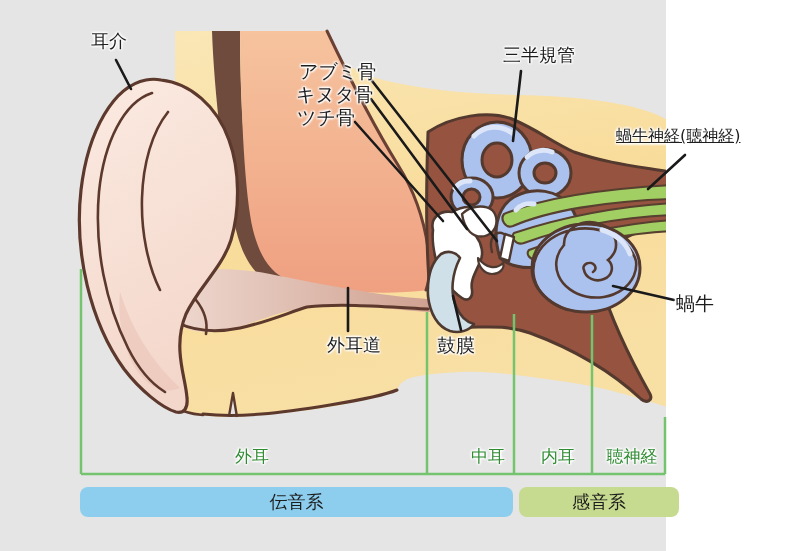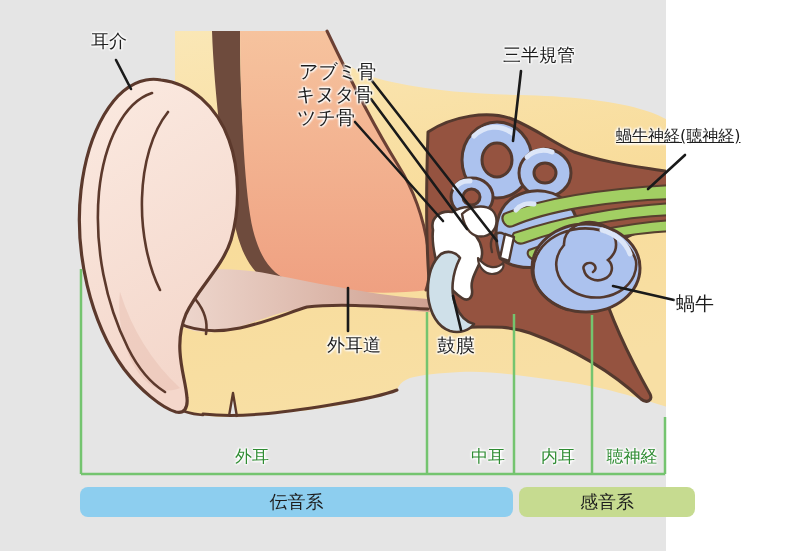--- a/index.html
+++ b/index.html
@@ -16,21 +16,21 @@
   .sm{font-size:16px;}
   .green{
     color:#2F8C33;font-size:17px;transform:translateX(-50%);
   }
   .bar{
     position:absolute;top:487px;height:30px;border-radius:8px;
     display:flex;align-items:center;justify-content:center;
     font-size:18px;color:#1d1d1d;
   }
   #bar-conduction{left:80px;width:433px;background:#8DCEEF;}
-  #bar-sensorineural{left:519px;width:176px;background:#C6DB90;}
+  #bar-sensorineural{left:519px;width:160px;background:#C6DB90;}
 </style>
 </head>
 <body>
 
 <div id="stage">
 
   <svg id="art" width="800" height="551" viewBox="0 0 800 551">
     <defs>
       <linearGradient id="skinGrad" x1="0" y1="0" x2="0.25" y2="1">
         <stop offset="0" stop-color="#FAE7B6"></stop>

